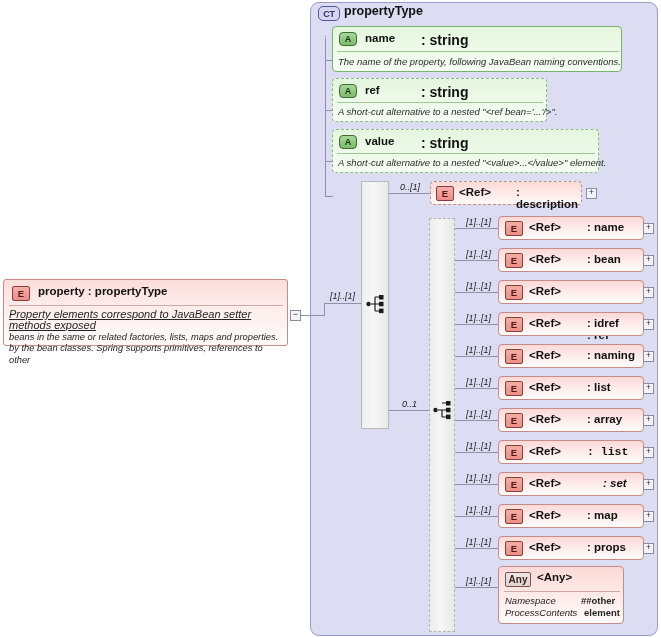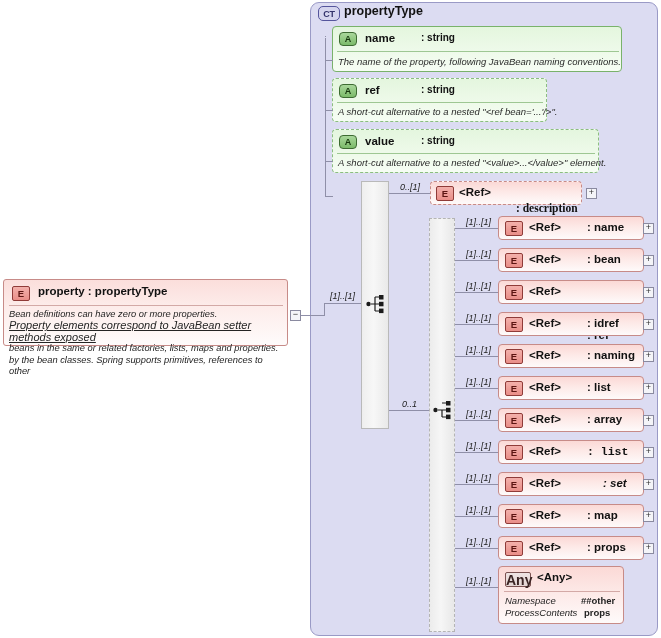--- a/index.html
+++ b/index.html
@@ -28,38 +28,38 @@
     background:linear-gradient(to bottom,#e4f6de 0%,#eefaea 55%,#f6fdf4 100%);
     border:1px solid #79b26b;border-radius:4px;
   }
   .attr-box.optional{border:1px dashed #8bbd80;}
   .attr-badge{
     width:18px;height:14px;border:1px solid #3d6b32;border-radius:4px;
     background:linear-gradient(to bottom,#a9d79b,#7cbb6a);
     font-size:9px;font-weight:bold;color:#14350c;text-align:center;line-height:13px;
   }
   .attr-name{font-size:11.5px;font-weight:bold;color:#111;}
-  .attr-type{font-size:10px;font-weight:bold;color:#111;}
+  .attr-type{font-size:14px;font-weight:bold;color:#111;}
   .attr-rule{border-top:1px solid #9ec793;}
   .attr-doc{font-size:9.5px;font-style:italic;color:#2b2b2b;white-space:nowrap;}
 
   
   .el-box{
     background:linear-gradient(to bottom,#fbd9d6 0%,#fde9e7 45%,#fefafa 100%);
     border:1px solid #c78b88;border-radius:4px;
   }
   .el-box.dashed{border:1px dashed #c78b88;}
   .el-badge{
     width:18px;height:15px;border:1px solid #8f3b38;border-radius:2px;
     background:linear-gradient(to bottom,#f3b0ab,#e98e88);
     font-size:9.5px;font-weight:bold;color:#5c1512;text-align:center;line-height:14px;
   }
   .el-badge.any{
     width:26px;border-radius:2px;background:linear-gradient(to bottom,#efe4e3,#e3d4d2);
-    border:1px solid #7a5150;color:#3b2423;font-size:14px;
+    border:1px solid #7a5150;color:#3b2423;font-size:10px;
   }
   .el-ref{font-size:11.5px;font-weight:bold;color:#111;}
   .el-name{font-size:11.5px;font-weight:bold;color:#111;}
 
   
   #prop-box{
     left:3px;top:279px;width:285px;height:67px;
     background:linear-gradient(to bottom,#fbdedb 0%,#fdecea 40%,#fefbfb 100%);
     border:1px solid #c78b88;border-radius:3px;
   }
@@ -139,21 +139,20 @@
 <div class="abs hl" style="left:325px;top:161px;width:8px;height:1px;"></div>
 
 <div class="abs vl" style="left:325px;top:38px;width:1px;height:158px;"></div>
 <div class="abs hl" style="left:325px;top:196px;width:8px;height:1px;"></div>
 
 <div class="abs" id="prop-box">
   <div class="abs el-badge" style="left:8px;top:6px;">E</div>
   <div class="abs el-name" style="left:34px;top:5px;">property  : propertyType</div>
   <div class="abs" id="prop-rule" style="left:5px;top:25px;width:274px;height:1px;"></div>
   <div class="abs" style="left:5px;top:29px;width:276px;">
-    <div id="prop-doc">Bean definitions can have zero or more properties.</div>
     <div id="prop-doc2" class="abs" style="position:static;font-size:11px;font-style:italic;color:#242424;line-height:11.4px;text-decoration:underline;">Property elements correspond to JavaBean setter methods exposed</div>
     <div style="font-size:9.3px;font-style:italic;color:#242424;line-height:11.4px;">beans in the same or related factories, lists, maps and properties.</div>
     <div style="font-size:9.3px;font-style:italic;color:#242424;line-height:11.4px;">by the bean classes. Spring supports primitives, references to other</div>
   </div>
 </div>
 
 <div class="abs pm" style="left:290px;top:310px;">
   <i>−</i>
 </div>
 <div class="abs hl" style="left:301px;top:315px;width:23px;height:1px;"></div>
@@ -170,21 +169,21 @@
     <rect x="13" y="7.8" width="4.5" height="4.5" fill="#1b1b1b"></rect>
     <rect x="13" y="14.6" width="4.5" height="4.5" fill="#1b1b1b"></rect>
   </svg>
 </div>
 
 <div class="abs hl" style="left:389px;top:193px;width:41px;height:1px;"></div>
 <div class="abs card" style="left:400px;top:182px;">0..[1]</div>
 <div class="abs el-box dashed" style="left:430px;top:181px;width:152px;height:24px;">
   <div class="abs el-badge" style="left:5px;top:4px;">E</div>
   <div class="abs el-ref" style="left:28px;top:4px;">&lt;Ref&gt;</div>
-  <div class="abs el-name" style="left:85px;top:20px;font-family:Liberation Serif, serif;">: description</div>
+  <div class="abs el-name" style="left:85px;top:4px;">: description</div>
 </div>
 <div class="abs pm" style="left:586px;top:188px;">
   <i>+</i>
 </div>
 
 <div class="abs hl" style="left:389px;top:410px;width:41px;height:1px;"></div>
 <div class="abs card" style="left:402px;top:399px;">0..1</div>
 <div class="abs" id="choice-bar"></div>
 <div class="abs conn" style="left:433px;top:400px;">
   <svg width="22" height="20" viewBox="0 0 22 20">
@@ -311,14 +310,14 @@
 
 <div class="abs hl" style="left:455px;top:587px;width:43px;height:1px;"></div>
 <div class="abs card" style="left:466px;top:576px;">[1]..[1]</div>
 <div class="abs el-box" style="left:498px;top:566px;width:126px;height:58px;">
   <div class="abs el-badge any" style="left:6px;top:5px;">Any</div>
   <div class="abs el-name" style="left:38px;top:4px;">&lt;Any&gt;</div>
   <div class="abs any-rule" style="left:5px;top:24px;width:116px;height:1px;"></div>
   <div class="abs any-lbl" style="left:6px;top:28px;">Namespace</div>
   <div class="abs any-val" style="left:82px;top:28px;">##other</div>
   <div class="abs any-lbl" style="left:6px;top:40px;">ProcessContents</div>
-  <div class="abs any-val" style="left:85px;top:40px;">props</div>
+  <div class="abs any-val" style="left:85px;top:40px;">element</div>
 </div>
 
 </body></html>

